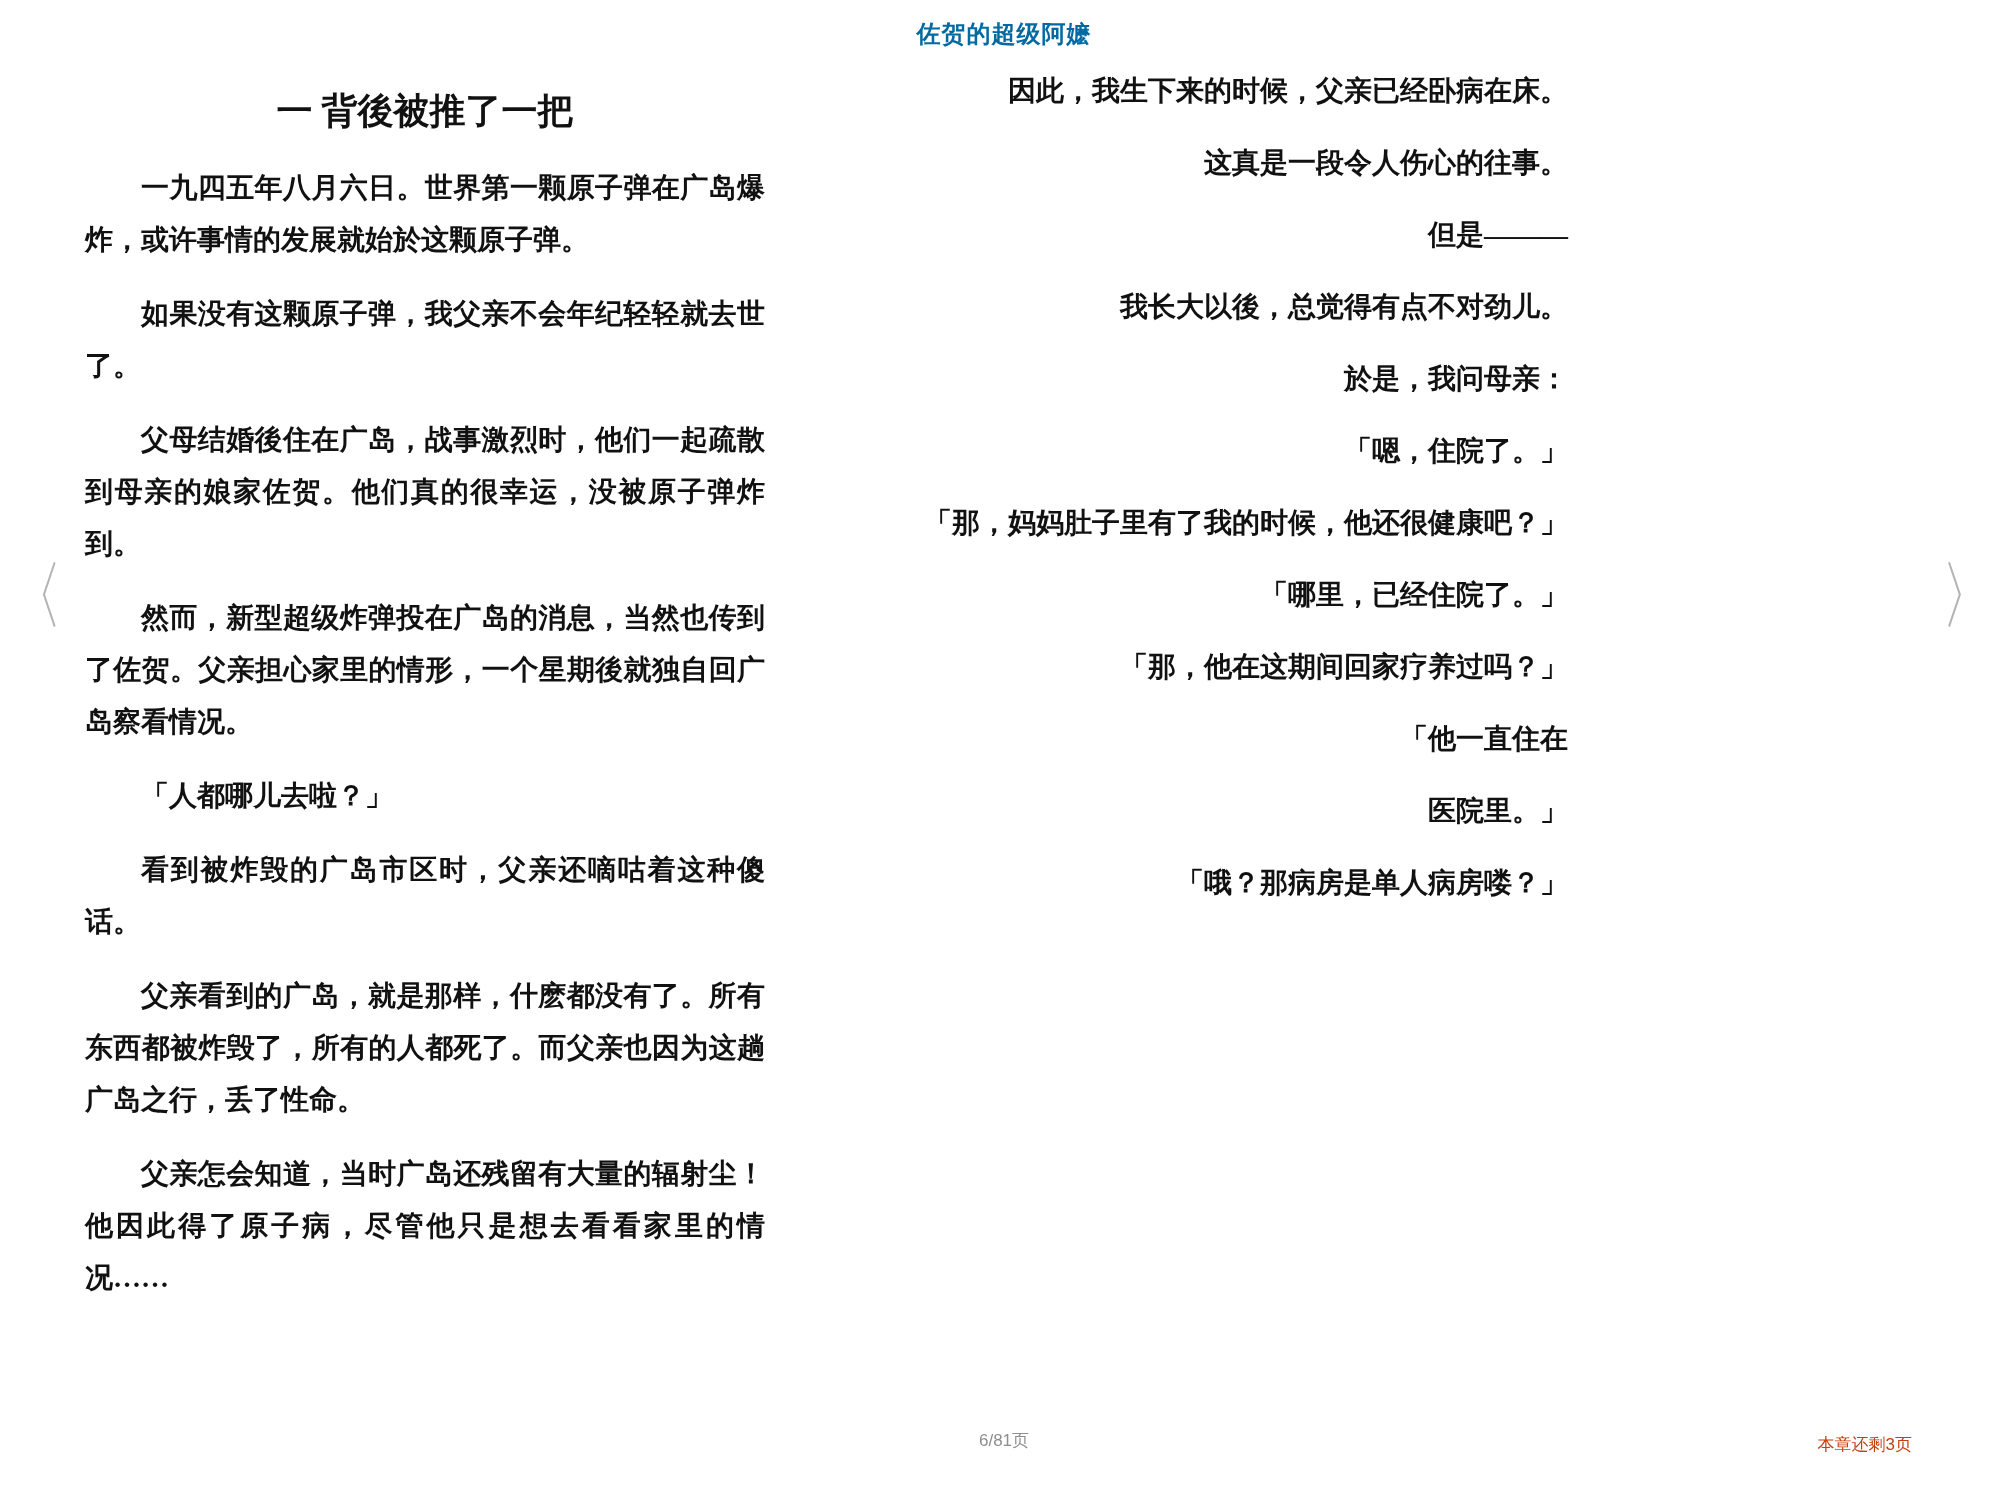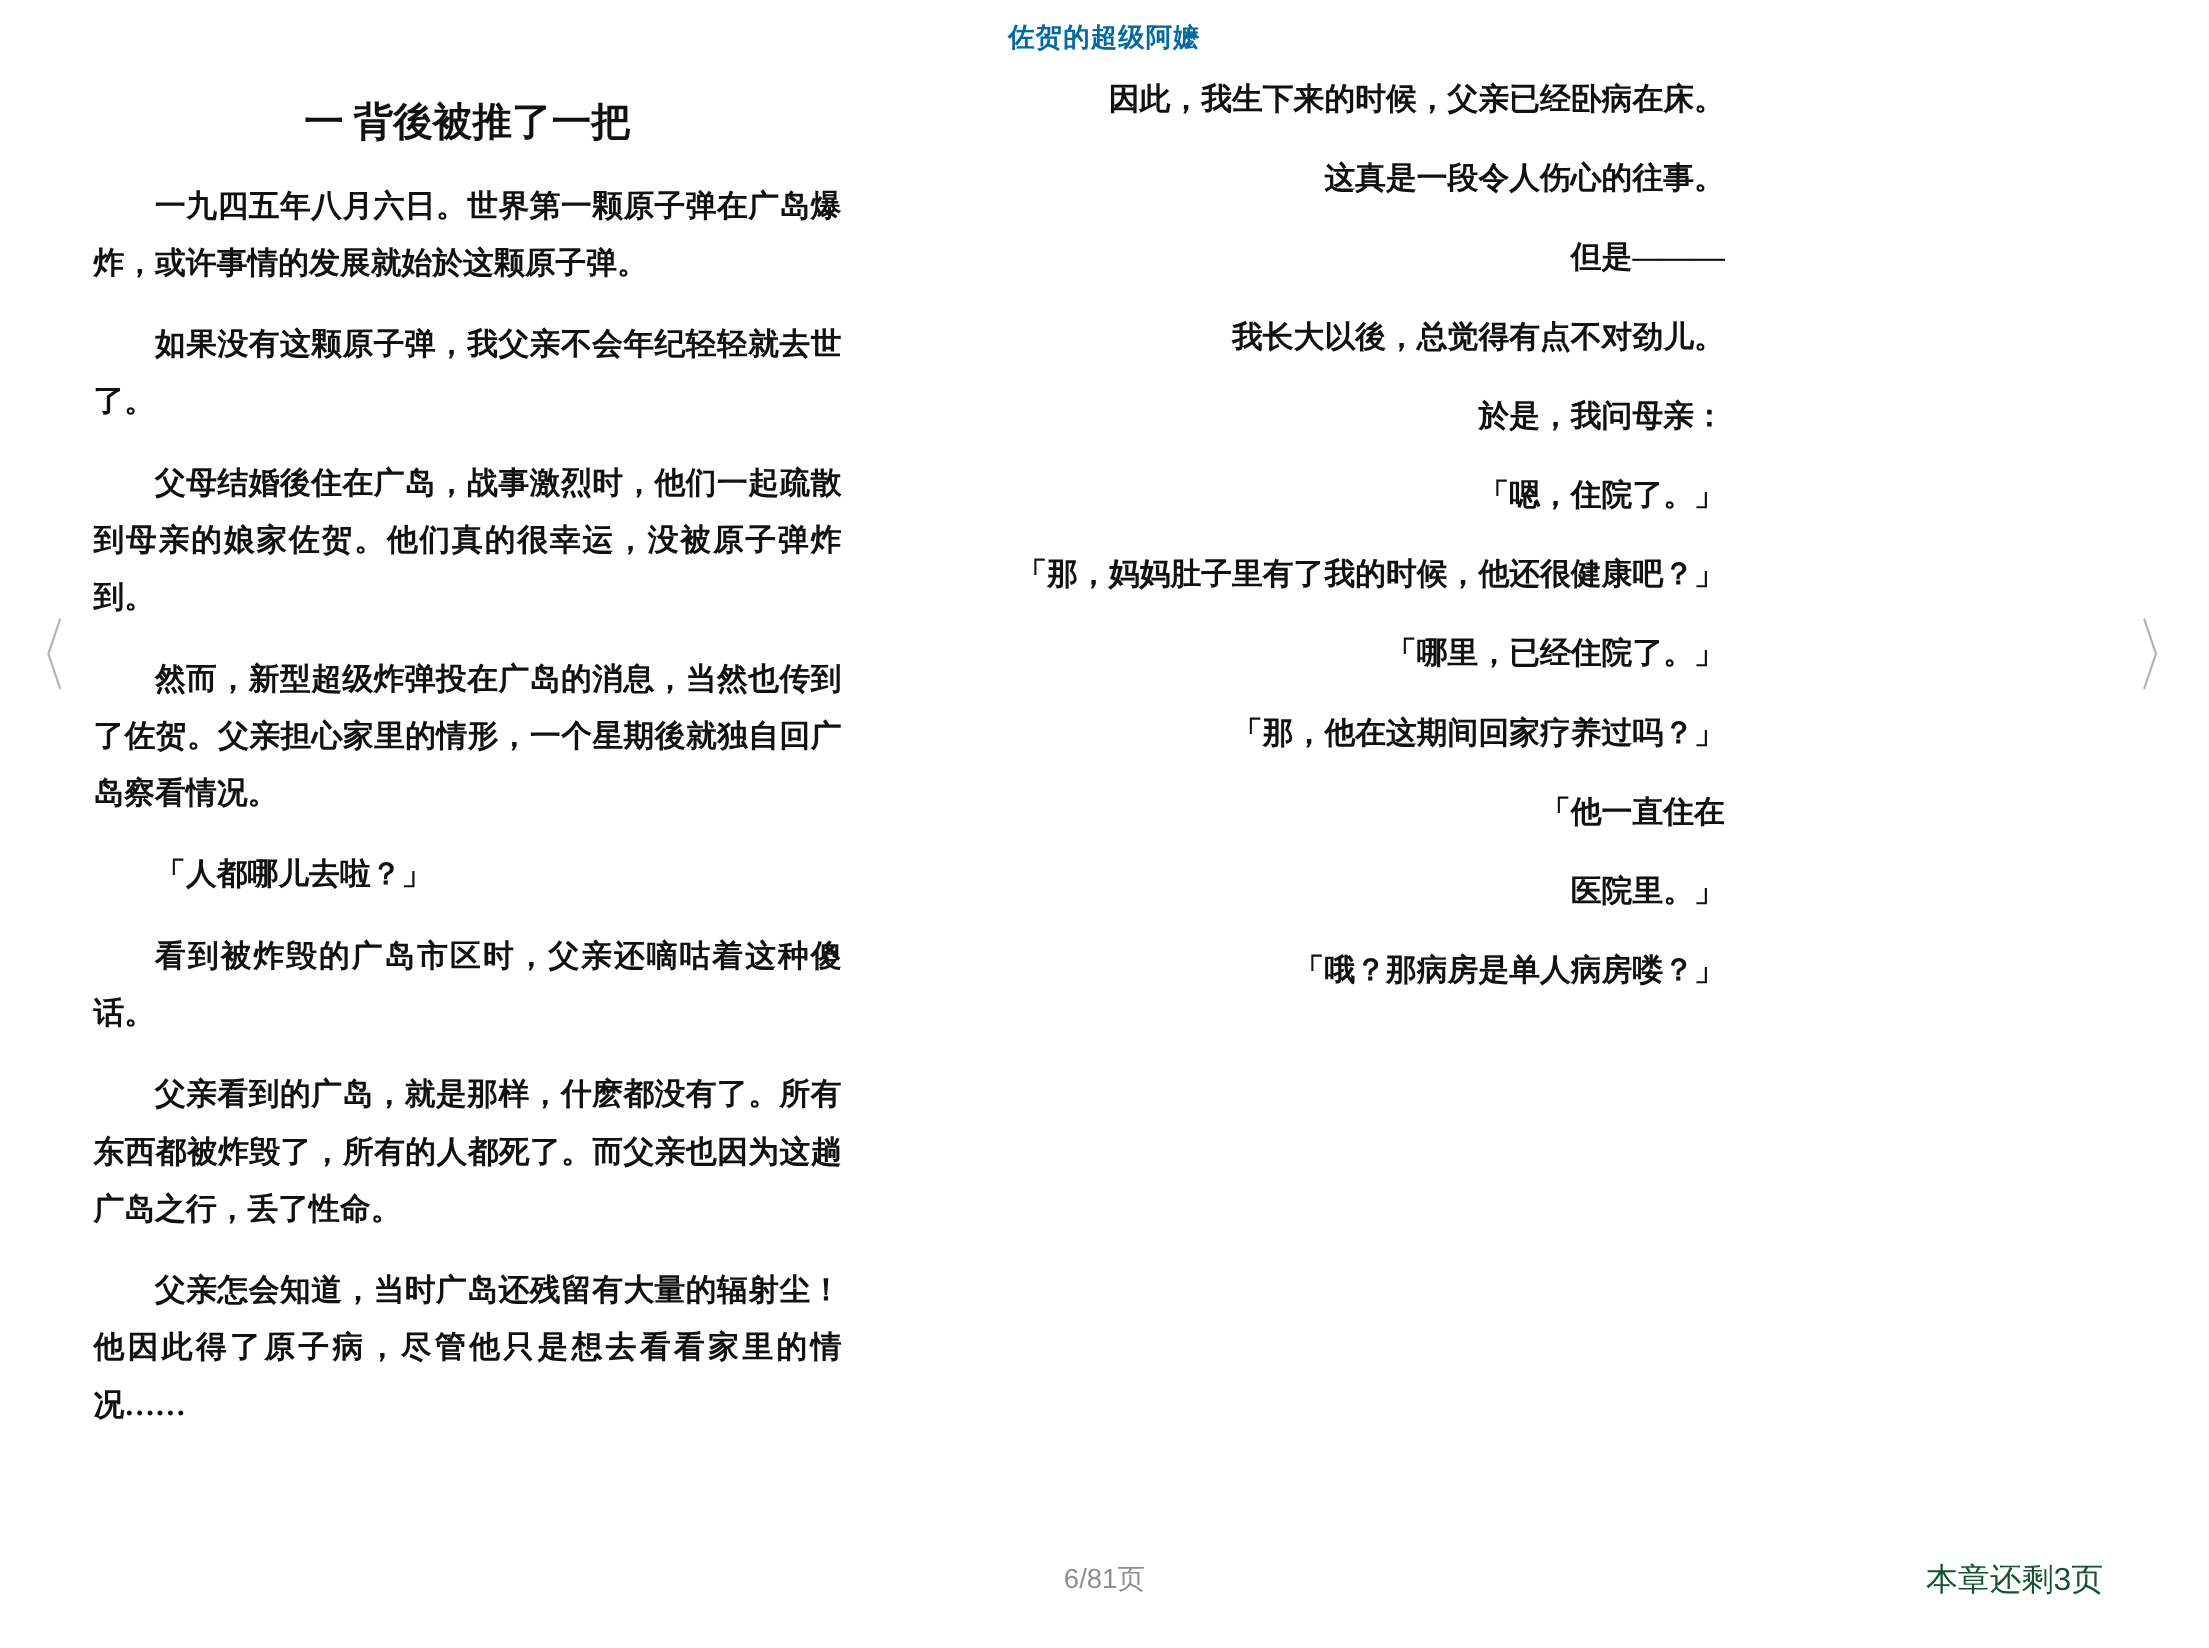--- a/index.html
+++ b/index.html
@@ -79,30 +79,30 @@
     font-weight: bold;
     text-align: right;
   }
   .footer-page {
     position: absolute;
     bottom: 46px;
     left: 0;
     width: 100%;
     text-align: center;
     font-family: "Liberation Sans", sans-serif;
-    font-size: 25px;
+    font-size: 17px;
     color: #8e8e8e;
   }
   .footer-remaining {
     position: absolute;
     bottom: 42px;
     right: 96px;
     font-family: "Liberation Sans", sans-serif;
-    font-size: 29px;
-    color: #14532d;
+    font-size: 17px;
+    color: #c2410c;
   }
 </style>
 </head>
 <body>
 
 <div class="page">
 
   <div class="reader-header">佐贺的超级阿嬷</div>
 
   <button class="chevron-btn prev">

